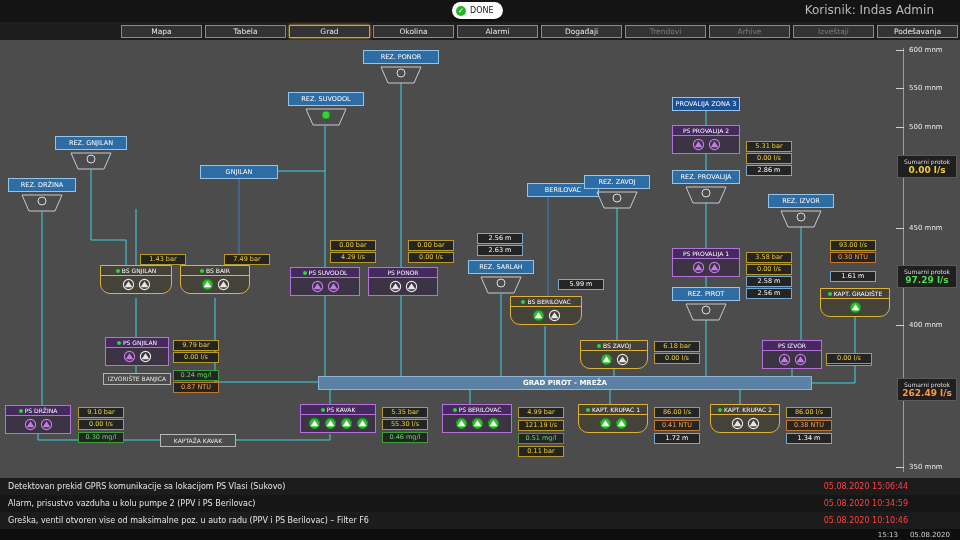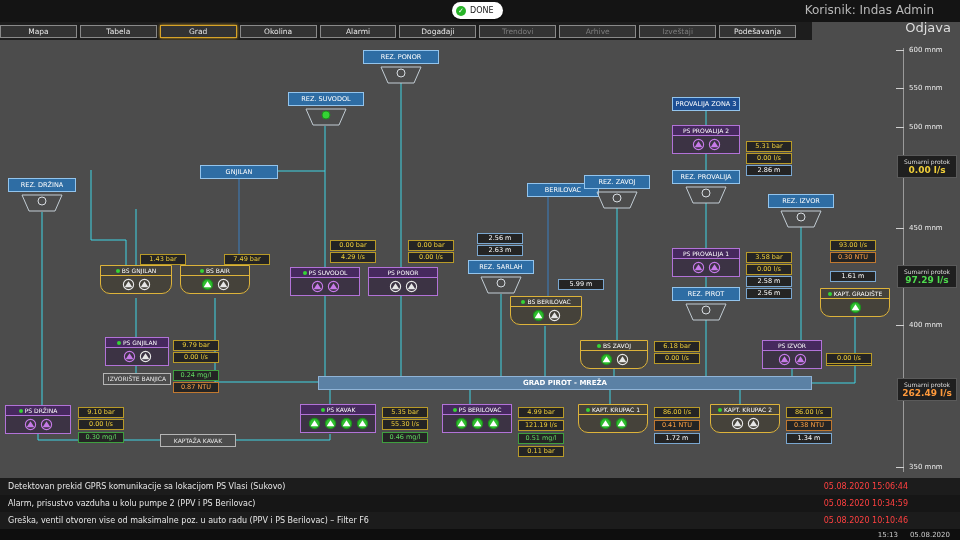--- a/index.html
+++ b/index.html
@@ -10,21 +10,21 @@
   
   .topbar{position:absolute;left:0;top:0;width:960px;height:22px;background:#141414}
   .app-title{position:absolute;left:8px;top:6px;font-size:8px;font-weight:bold;color:#e6c23c;letter-spacing:.3px;white-space:nowrap}
   .done-btn{position:absolute;left:452px;top:2px;height:17px;background:#fff;border-radius:9px;display:flex;align-items:center;gap:4px;padding:0 9px 0 4px;font-size:8px;font-weight:normal;color:#1a1a1a;cursor:pointer;box-shadow:0 1px 2px rgba(0,0,0,.6)}
   .done-check{width:10px;height:10px;border-radius:50%;background:#28b428;color:#fff;font-size:7px;line-height:10px;text-align:center}
   .done-check::before{content:"✓"}
   .user-label{position:absolute;right:26px;top:3px;font-size:12px;color:#b8b8b8;white-space:nowrap}
   .logout{position:absolute;right:9px;top:20px;font-size:13px;color:#ddd;cursor:pointer}
 
   
-  .navbar{position:absolute;left:0;top:22px;width:812px;height:18px;background:#1d1d1d;display:flex;align-items:center;justify-content:flex-end;gap:3px;padding-right:16px}
+  .navbar{position:absolute;left:0;top:22px;width:960px;height:18px;background:#1d1d1d;display:flex;align-items:center;justify-content:flex-end;gap:3px;padding-right:2px}
   .tab{width:81px;height:13px;background:#333;border:1px solid #8a8a8a;color:#e8e8e8;font-size:7.5px;display:flex;align-items:center;justify-content:center;cursor:pointer;white-space:nowrap}
   .tab.active{border-color:#d8a428;box-shadow:0 0 3px #d8a428}
   .tab.disabled{color:#7c7c7c}
 
   
   .diagram{position:absolute;left:0;top:40px;width:960px;height:438px;background:#4c4c4c}
   .lines{position:absolute;left:0;top:0}
   .lines path{fill:none;stroke:#3fd4e4;stroke-width:1}
   .lines path.dk{stroke:#3a7fc0}
 
@@ -146,20 +146,27 @@
         </svg>
     </div>
     <div class="node" style="left:288px;top:52px;width:76px">
       <div class="rez-label">REZ. SUVODOL</div>
       <svg class="tank green" width="44" height="20" viewBox="0 0 44 20">
           <path d="M2 2 H42 L35 18 H9 Z"></path>
           <circle cx="22" cy="8" r="4"></circle>
         </svg>
     </div>
     <div class="zone-label zone-dark" style="left:672px;top:57px;width:68px">PROVALIJA ZONA 3</div>
+    <div class="node" style="left:55px;top:96px;width:72px">
+      <div class="rez-label">REZ. GNJILAN</div>
+      <svg class="tank" width="44" height="20" viewBox="0 0 44 20">
+          <path d="M2 2 H42 L35 18 H9 Z"></path>
+          <circle cx="22" cy="8" r="4"></circle>
+        </svg>
+    </div>
     <div class="node" style="left:8px;top:138px;width:68px">
       <div class="rez-label">REZ. DRŽINA</div>
       <svg class="tank" width="44" height="20" viewBox="0 0 44 20">
           <path d="M2 2 H42 L35 18 H9 Z"></path>
           <circle cx="22" cy="8" r="4"></circle>
         </svg>
     </div>
     <div class="zone-label" style="left:200px;top:125px;width:78px">GNJILAN</div>
     <div class="zone-label" style="left:527px;top:143px;width:72px">BERILOVAC</div>
     <div class="node" style="left:584px;top:135px;width:66px">

